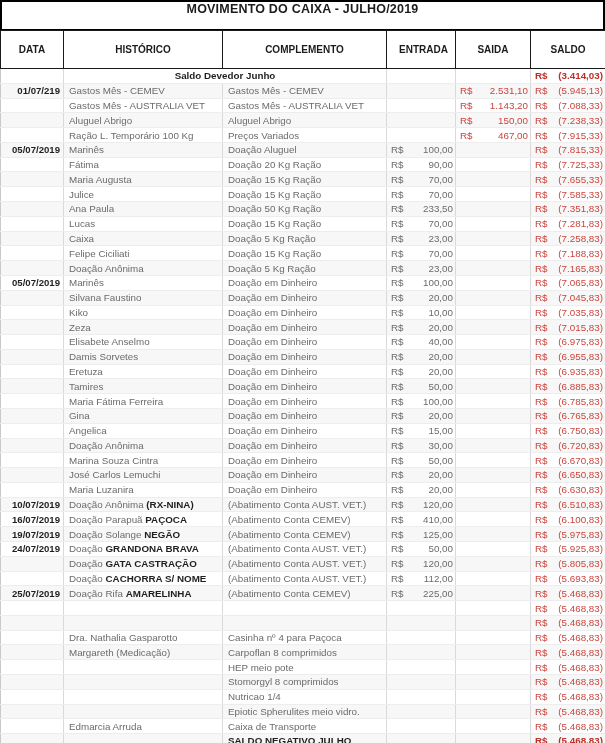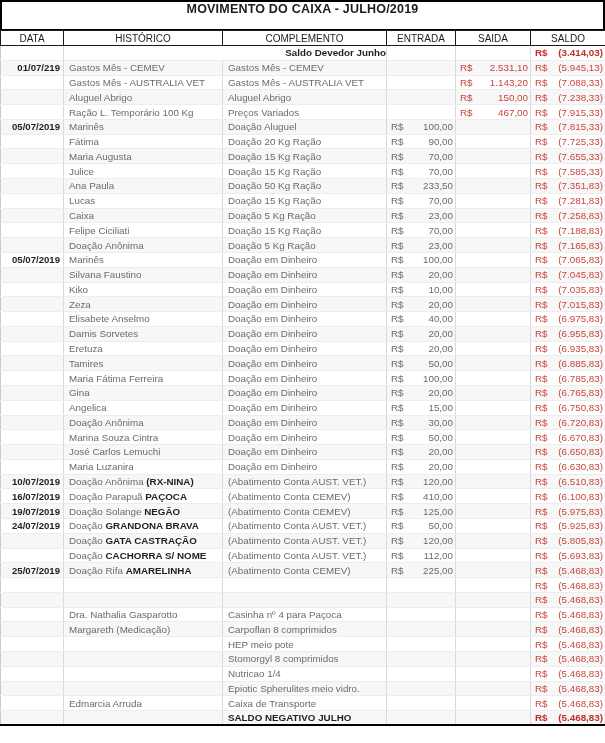--- a/index.html
+++ b/index.html
@@ -14,33 +14,33 @@
     letter-spacing:.2px;
   }
   table{
     width:605px;border-collapse:collapse;table-layout:fixed;
     border-left:1px solid #c9c9c9;border-right:1px solid #8a8a8a;
     border-bottom:2px solid #000;
   }
   col.c-date{width:63px;} col.c-hist{width:159px;} col.c-comp{width:164px;}
   col.c-ent{width:69px;} col.c-sai{width:75px;} col.c-sal{width:75px;}
   thead th{
-    box-sizing:border-box;height:15px;font-size:10px;font-weight:normal;color:#1c1c1c;
-    border:1.5px solid #1a1a1a;background:#fff;padding:0;line-height:13px;
+    box-sizing:border-box;height:15px;font-size:10px;font-weight:bold;color:#1c1c1c;
+    border:1.5px solid #1a1a1a;background:#fff;padding:12px;line-height:13px;
     font-family:"Liberation Sans",sans-serif;
   }
   tbody td{
     box-sizing:border-box;height:14.79px;font-size:9.8px;line-height:13px;
     border-right:1px solid #d9d9d9;border-bottom:1px solid #ededed;
     padding:0;white-space:nowrap;overflow:hidden;vertical-align:middle;
   }
   tbody tr:nth-child(even) td{background:#f7f7f7;}
   td.cell-date{font-weight:bold;color:#1f1f1f;text-align:right;padding-right:3px;font-size:9.6px;}
   td.cell-historico,td.cell-complemento{padding-left:5px;}
-  td.cell-merged{font-weight:bold;color:#1f1f1f;text-align:right;}
+  td.cell-merged{font-weight:bold;color:#1f1f1f;text-align:center;}
   .hist-bold,.comp-bold{font-weight:bold;color:#1f1f1f;}
   .money{display:flex;justify-content:space-between;padding:0 2px 0 4px;}
   .money .cur{flex:0 0 auto;}
   .money .amt{flex:0 0 auto;}
   .tone-gray{color:#6b6b6b;}
   .tone-red{color:#c9453e;}
   .tone-red-bold{color:#bd2f28;font-weight:bold;}
 </style>
 </head>
 <body>

